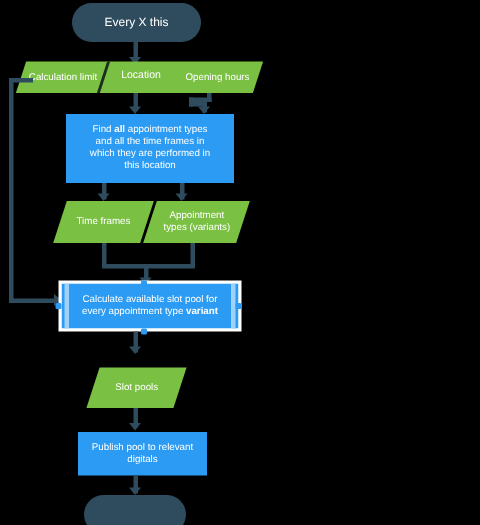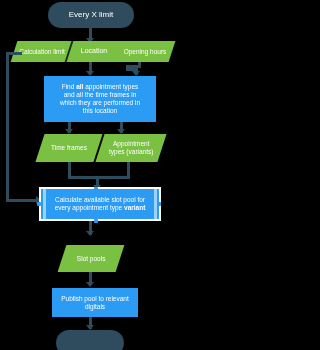--- a/index.html
+++ b/index.html
@@ -108,21 +108,21 @@
   }
 
   b { font-weight: bold; }
 </style>
 </head>
 <body>
 
 <div id="canvas">
 
   <div class="node pill" style="left:48px; top:2px; width:86px; height:26px; font-size:8px;">
-    <span>Every X limit</span>
+    <span>Every X this</span>
   </div>
 
   <div class="line vline" style="left:89px; top:28px; height:13px;"></div>
   <div class="arrow-down" style="left:86px; top:38px;"></div>
 
   <div class="band" style="left:14px; top:41px; width:158px; height:21px;"></div>
 
   <div class="divider" style="left:68px; top:41px; height:21px;"></div>
 
   <div class="node" style="left:14px; top:41px; width:56px; height:21px; font-size:6.5px;">

